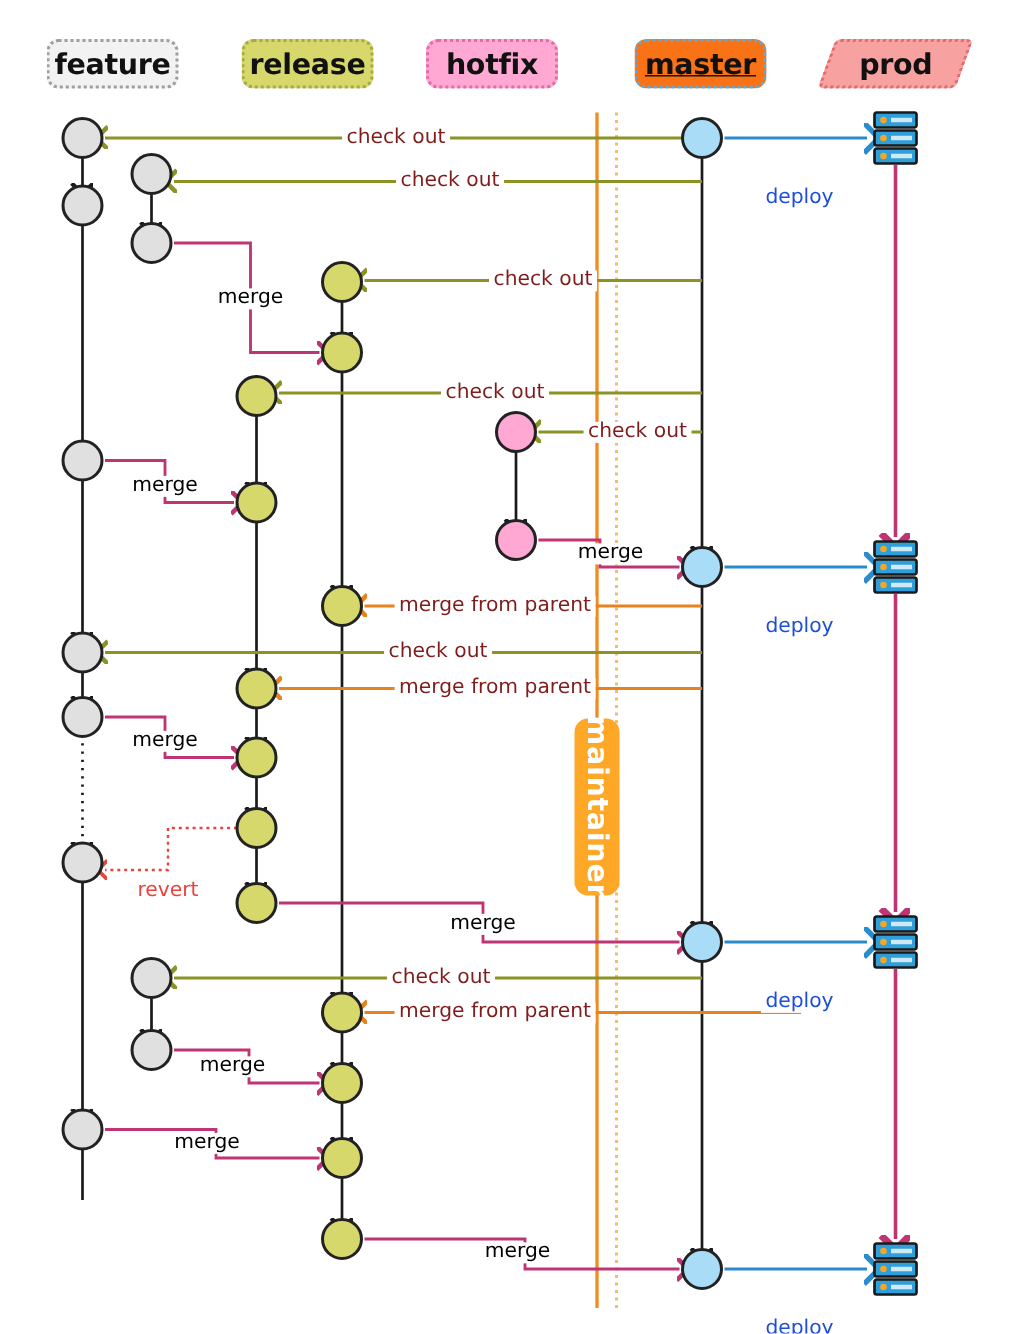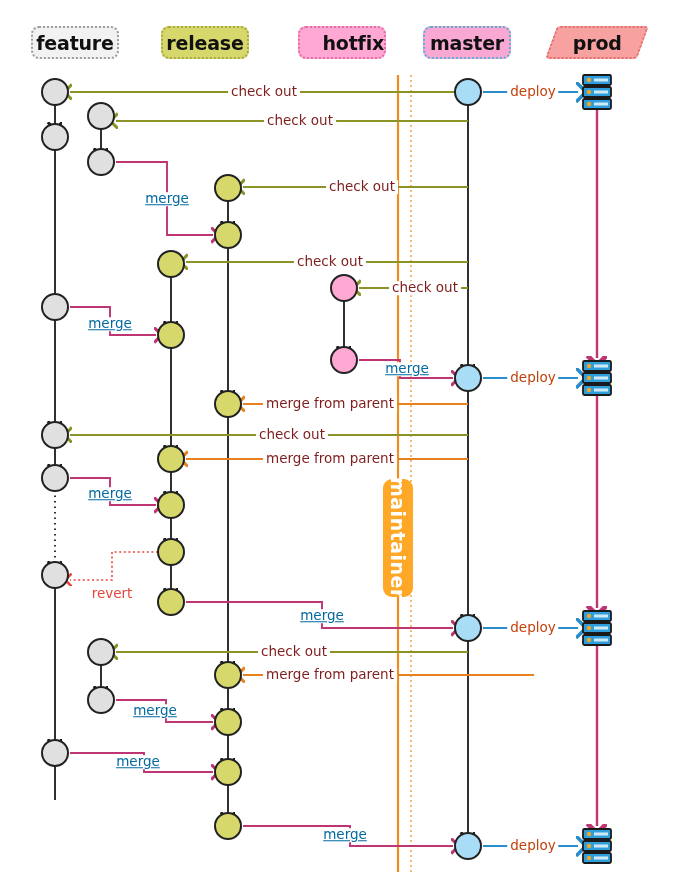--- a/index.html
+++ b/index.html
@@ -16,21 +16,21 @@
     font-size:19px;font-weight:700;color:#111111;
     border:2px dotted #9a9a9a;
     border-radius:8px;
     letter-spacing:-0.2px;
     box-sizing:border-box;
     white-space:nowrap;
   }
   .lane-feature{background:#f2f2f2;border-color:#9e9e9e;}
   .lane-release{background:#d6d86b;border-color:#a8a93f;}
   .lane-hotfix{background:#ffa8d4;border-color:#e36ba6;}
-  .lane-master{background:#f9a8d4;border-color:#5fabd6;}
+  .lane-master{background:#f97316;border-color:#5fabd6;text-decoration:underline;}
   .lane-prod{
     background:#f8a1a1;border-color:#e06c6c;border-radius:4px;
     transform:skewX(-20deg);
   }
   .lane-prod > span{transform:skewX(20deg);display:block;}
 
   .maintainer-tag{
     position:absolute;
     background:#ffa726;
     border-radius:9px;
@@ -46,23 +46,23 @@
     position:absolute;
     font-size:13.5px;
     font-weight:400;
     background:#ffffff;
     padding:0 3px;
     white-space:nowrap;
     transform:translate(-50%,-50%);
     line-height:1;
   }
   .lbl-checkout{color:#7f1d1d;}
-  .lbl-merge{color:#0369a1;text-decoration:underline;}
+  .lbl-merge{color:#000000;}
   .lbl-mfp{color:#7f1d1d;}
-  .lbl-deploy{color:#c2410c;}
+  .lbl-deploy{color:#1d4ed8;margin-top:40px;}
   .lbl-revert{color:#e8433c;margin-top:26px;}
 </style>
 </head>
 <body>
 
 <div id="stage">
 
   <svg id="canvas" viewBox="0 0 674 889">
     <defs>
       <marker id="ah-black" markerWidth="10" markerHeight="10" refX="1" refY="4" orient="auto">
@@ -261,21 +261,21 @@
       </g>
     </g>
   </svg>
 
   <div class="lane-label lane-release" style="left:161px;top:26px;width:88px;height:33px;">
     <span>release</span>
   </div>
   <div class="lane-label lane-feature" style="left:31px;top:26px;width:88px;height:33px;">
     <span>feature</span>
   </div>
-  <div class="lane-label lane-hotfix" style="left:298px;top:26px;width:88px;height:33px;justify-content:flex-end;">
+  <div class="lane-label lane-hotfix" style="left:284px;top:26px;width:88px;height:33px;">
     <span>hotfix</span>
   </div>
   <div class="lane-label lane-master" style="left:423px;top:26px;width:88px;height:33px;">
     <span>master</span>
   </div>
   <div class="lane-label lane-prod" style="left:551px;top:26px;width:92px;height:33px;">
     <span>prod</span>
   </div>
 
   <div class="maintainer-tag" style="left:383px;top:479px;width:30px;height:118px;">

